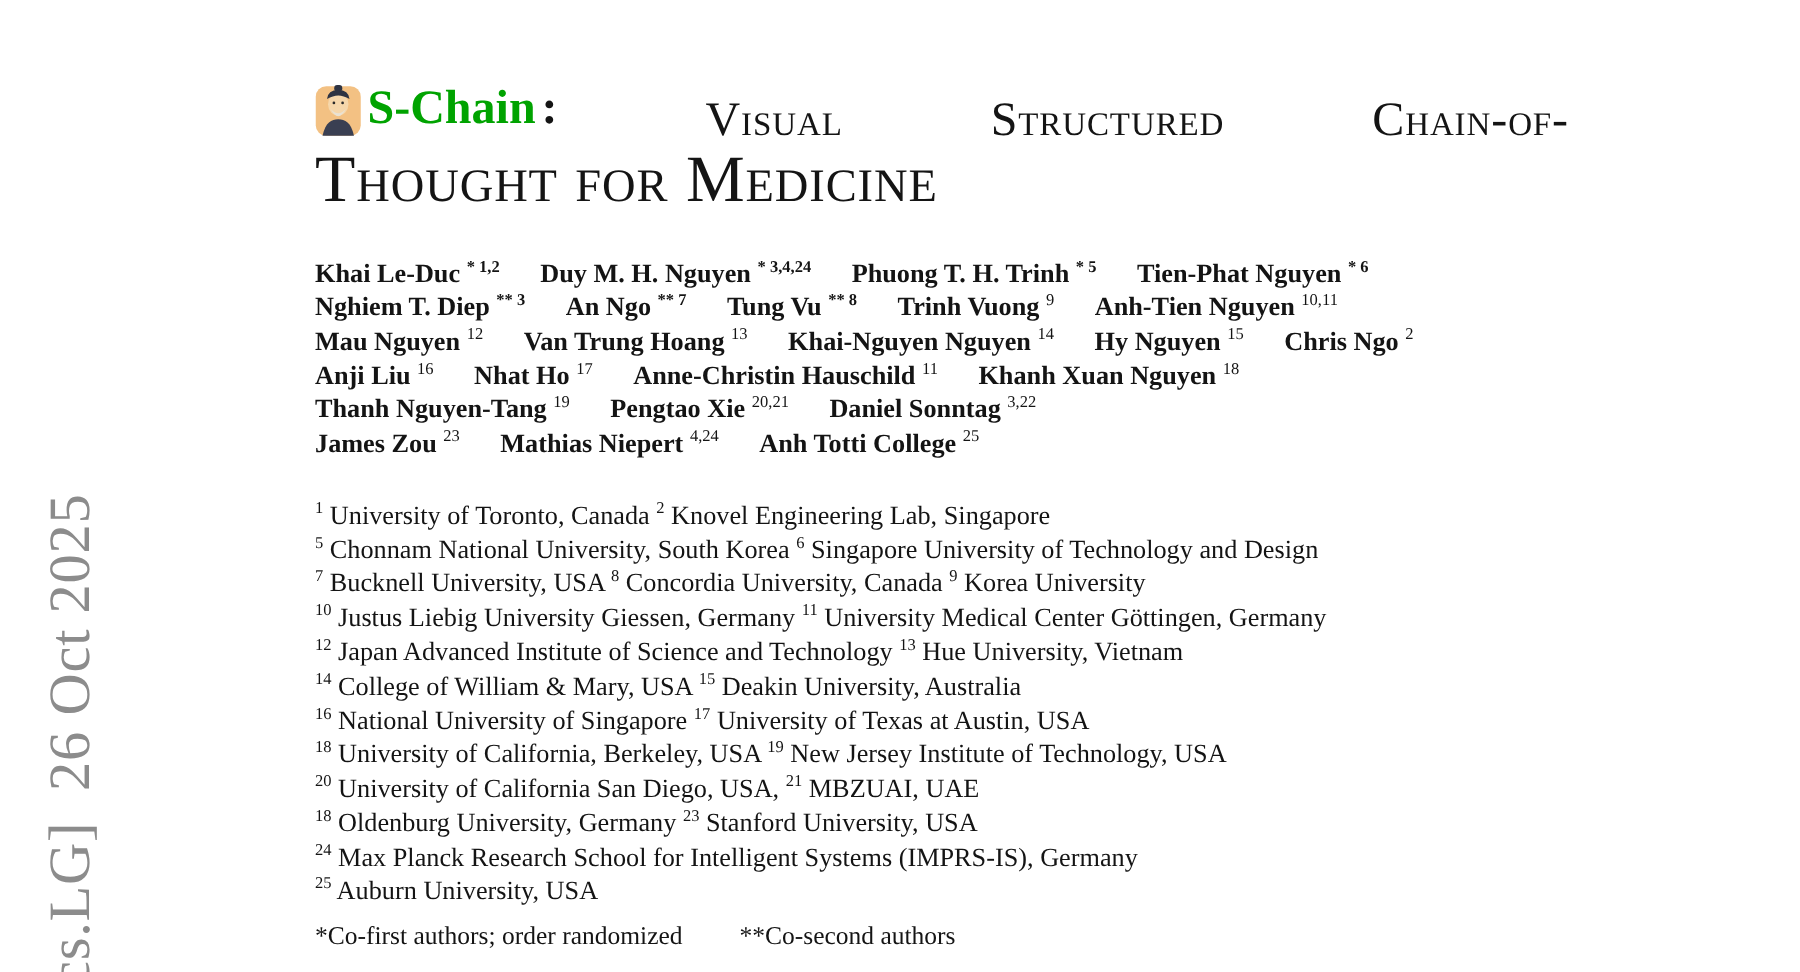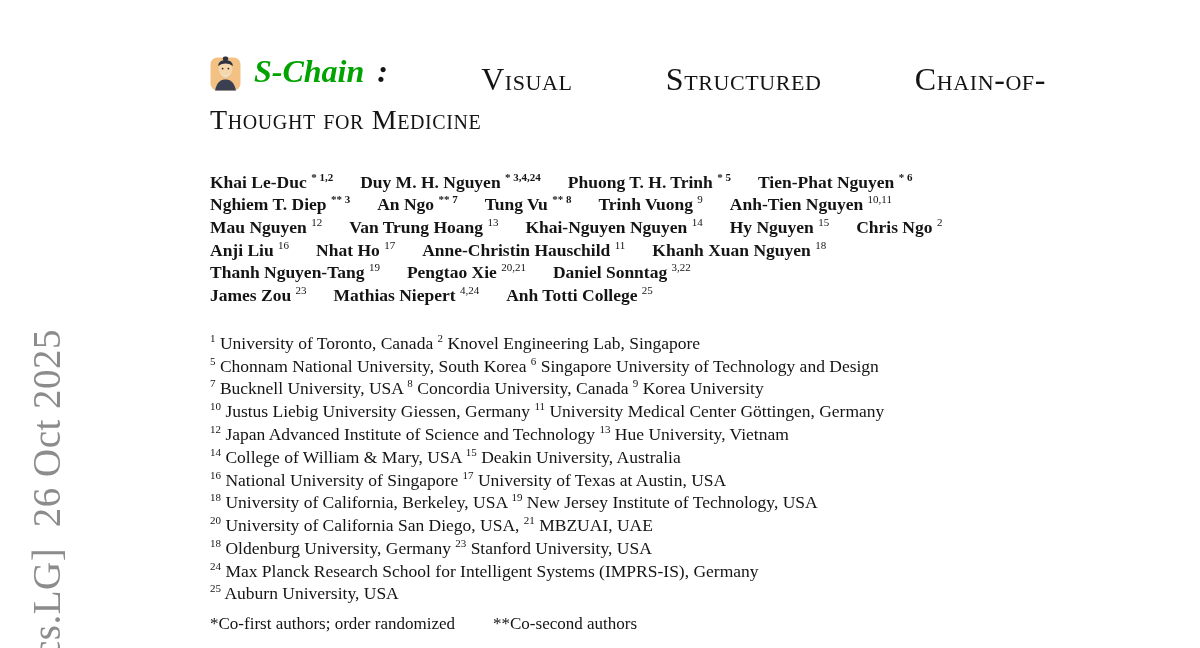--- a/index.html
+++ b/index.html
@@ -14,26 +14,26 @@
     transform:rotate(-90deg); transform-origin:0 0;
     font-size:39px; letter-spacing:0.5px; color:#8c8c8c;
     white-space:pre; line-height:1.1;
   }
   
   .content { position:absolute; left:210px; top:50px; width:836px; }
   .title-l1 {
     display:flex; justify-content:space-between; align-items:baseline;
     font-size:32px; line-height:42px;
   }
-  .brand-wrap { display:inline-flex; align-items:center; gap:13px;font-style:italic; }
+  .brand-wrap { display:inline-flex; align-items:center; gap:4px; }
   .brand-wrap svg { position:relative; top:2px; }
   .brand { font-weight:bold; }
   .colon { font-weight:bold; color:#141414; }
   .sc { font-variant:small-caps; font-variant-caps:small-caps; letter-spacing:0.6px; }
-  .title-l2 { font-size:28px; line-height:40px; }
+  .title-l2 { font-size:44px; line-height:40px; }
   .authors { margin-top:31px; font-size:17.5px; line-height:22.7px; font-weight:bold; }
   .author { margin-right:27px; white-space:nowrap; }
   .author:last-child { margin-right:0; }
   sup { font-size:11px; line-height:0; }
   .sup-light { font-weight:normal; }
   .affils { margin-top:25px; font-size:17.5px; line-height:22.8px; }
   .affil-line { white-space:nowrap; }
   .footnote { margin-top:9px; font-size:17px; }
   .fn-second { margin-left:38px; }
 </style>

